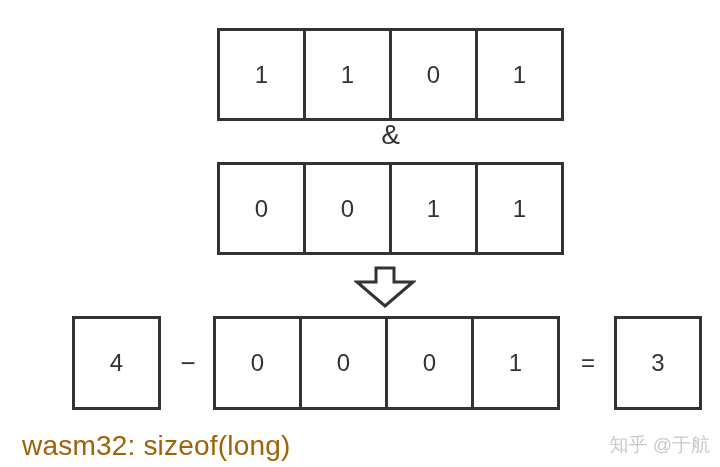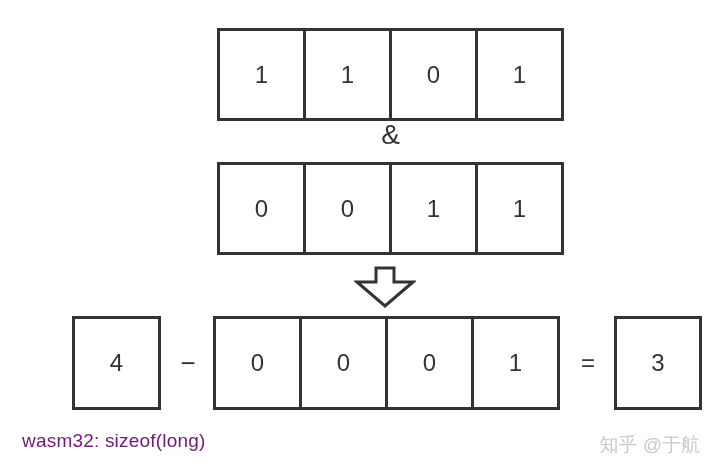--- a/index.html
+++ b/index.html
@@ -76,27 +76,27 @@
     left: 354px;
     top: 266px;
     width: 62px;
     height: 42px;
     color: var(--line);
   }
   .caption {
     position: absolute;
     left: 22px;
     top: 430px;
-    font-size: 19px;
-    color: #701a75;
+    font-size: 28px;
+    color: #a16207;
     letter-spacing: 0.2px;
   }
   .watermark {
     position: absolute;
-    right: 20px;
+    right: 10px;
     top: 432px;
     font-size: 19px;
     color: var(--watermark);
   }
 </style>
 </head>
 <body>
 
 <div class="stage">
 

